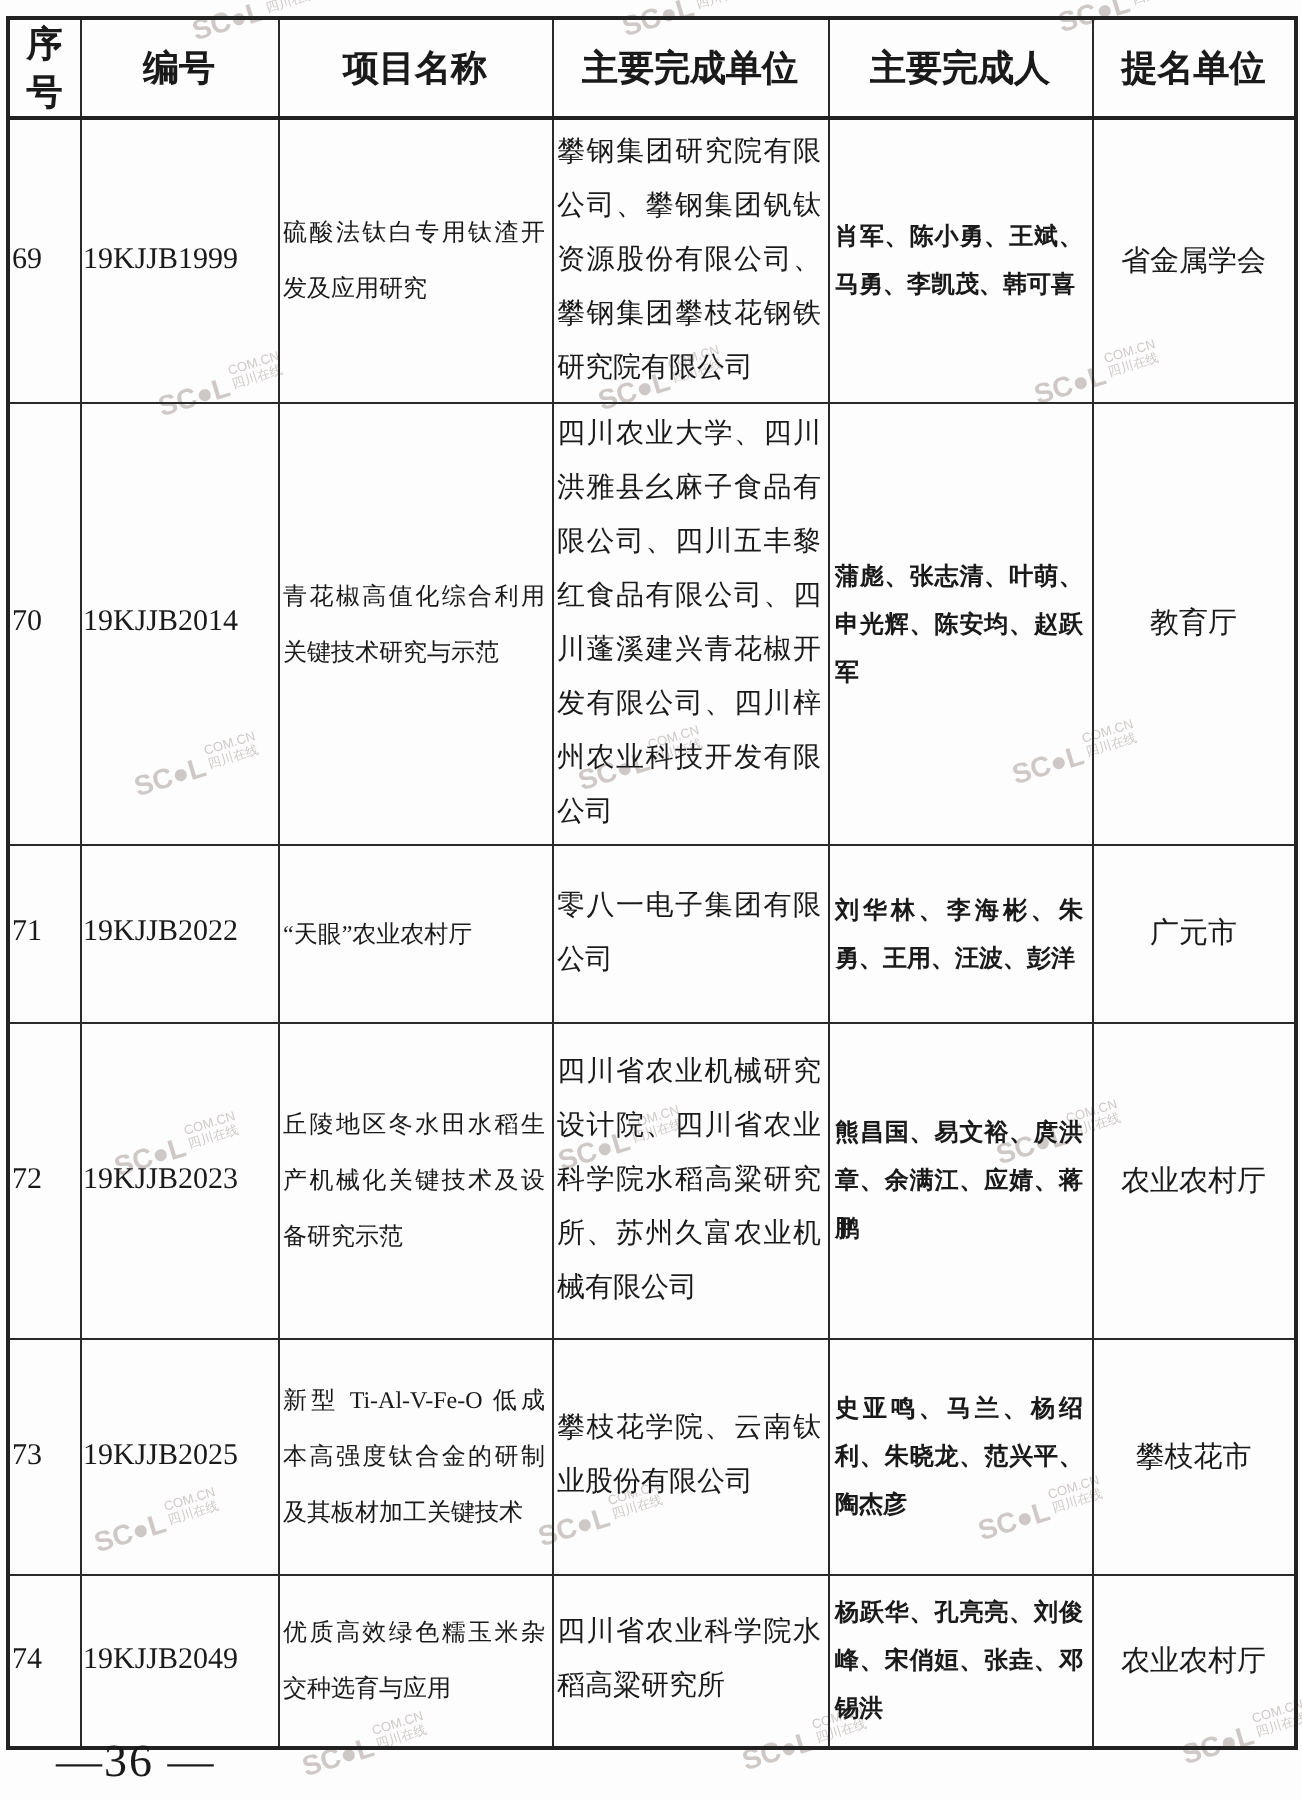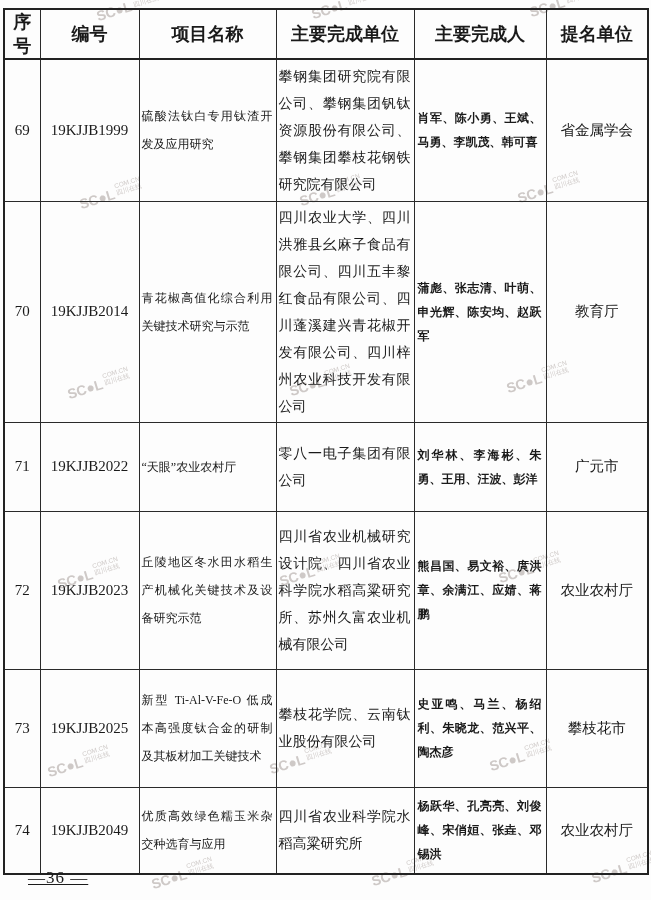--- a/index.html
+++ b/index.html
@@ -22,21 +22,21 @@
     position:absolute;left:3px;top:8px;width:644px;z-index:1;
     border-collapse:collapse;table-layout:fixed;
     border:2px solid #222;
   }
   th,td{border:1.5px solid #2a2a2a;vertical-align:middle;overflow:hidden;}
   thead th{
     border-bottom:2px solid #222;height:30px;
     font-weight:bold;font-size:18px;text-align:center;padding:0;
   }
   td{font-size:15px;}
-  .c-no,.c-code{text-align:center;padding:0 1px;}
+  .c-no,.c-code{text-align:left;padding:0 1px;}
   .c-proj{
     text-align:justify;text-align-last:left;
     padding:2px 3px 2px 2px;line-height:28px;font-size:12px;
   }
   .c-units{
     text-align:justify;text-align-last:left;
     padding:2px 3px 2px 2px;line-height:27px;font-size:14px;
   }
   .c-people{
     text-align:justify;text-align-last:left;
@@ -45,21 +45,21 @@
   .c-nom{text-align:center;font-size:14.5px;padding:0 0;}
   tr.r69{height:142px;}
   tr.r70{height:214px;}
   tr.r71{height:89px;}
   tr.r72{height:158px;}
   tr.r73{height:118px;}
   tr.r74{height:87px;}
   
   #page-footer{
     position:absolute;left:28px;top:868px;z-index:1;
-    font-size:17px;letter-spacing:1px;text-decoration:underline;
+    font-size:23px;letter-spacing:1px;
   }
 </style>
 </head>
 <body>
 
 <div id="wm-layer">
     <span class="wm" style="left: 95px; top: -4px;"><span class="wm-brand">SC●L</span><span class="wm-side">COM.CN<br>四川在线</span></span>
     <span class="wm" style="left: 310px; top: -6px;"><span class="wm-brand">SC●L</span><span class="wm-side">COM.CN<br>四川在线</span></span>
     <span class="wm" style="left: 528px; top: -8px;"><span class="wm-brand">SC●L</span><span class="wm-side">COM.CN<br>四川在线</span></span>
     <span class="wm" style="left: 78px; top: 184px;"><span class="wm-brand">SC●L</span><span class="wm-side">COM.CN<br>四川在线</span></span>

